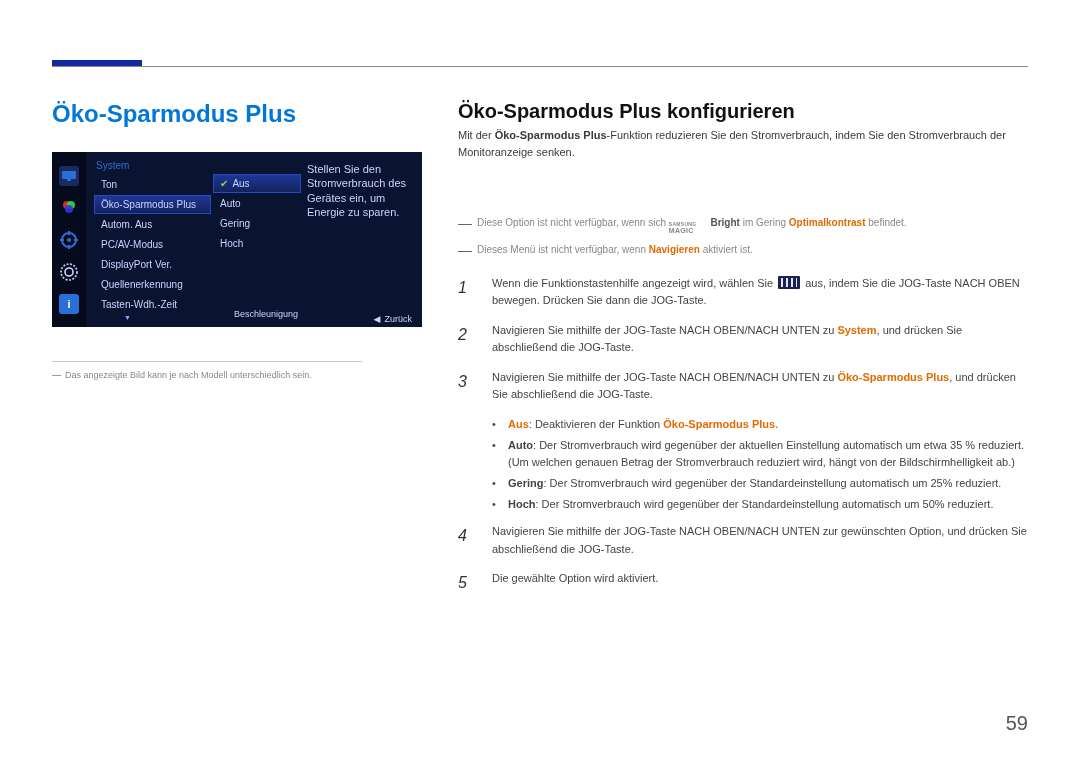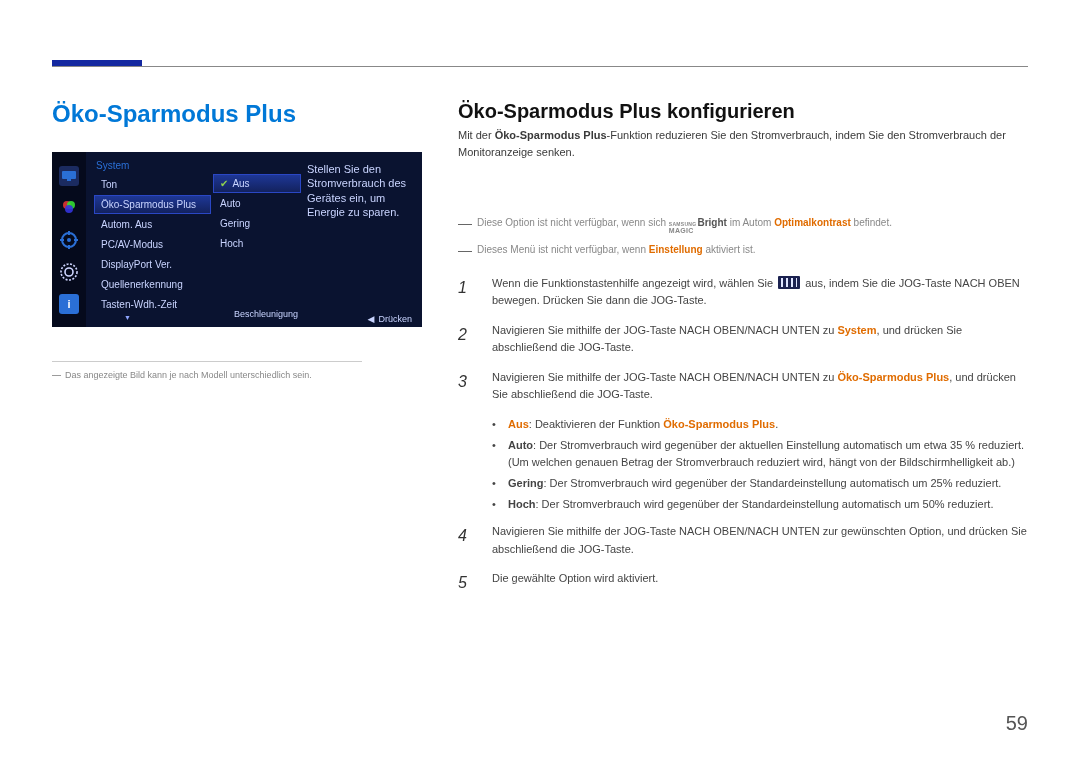--- a/index.html
+++ b/index.html
@@ -94,21 +94,21 @@
   .hr-thin { border:none; border-top:1px solid #ccc; margin:34px 0 8px 0; width:310px;}
   .caption { font-size:9px; color:#888; }
   .caption .dash { color:#666; margin-right:4px; }
 
   .intro { font-size:11px; line-height:1.5; margin-bottom:10px; }
   .intro b { font-weight:700; }
 
   .note-line { font-size:10px; color:#888; line-height:1.5; margin-bottom:3px; }
   .note-line .dash { font-size:14px; vertical-align:-2px; margin-right:5px; color:#666;}
   .note-line .orange { color:#e06c00; font-weight:700; }
-  .magic-wrap { display:inline-flex; align-items:baseline; gap:1px;margin-top:45px; }
+  .magic-wrap { display:inline-flex; align-items:baseline; gap:14px;margin-top:45px; }
   .magic { font-size:7px; letter-spacing:0.3px; font-weight:700; color:#888; }
   .magic .top { font-size:5px; display:block; line-height:0.8; }
   .bright { font-weight:700; color:#555; font-size:10px;}
 
   .steps { margin-top:14px; }
   .step { display:flex; gap:16px; font-size:11px; line-height:1.6; margin-bottom:12px; }
   .step .num { font-style:italic; font-size:16px; color:#333; width:18px; flex-shrink:0; }
   .step .txt { flex:1; color:#444; }
   .step .orange { color:#e06c00; font-weight:700; }
 
@@ -191,45 +191,45 @@
           </div>
           <div class="osd-sub-item">Auto</div>
           <div class="osd-sub-item">Gering</div>
           <div class="osd-sub-item">Hoch</div>
         </div>
         <div class="osd-desc">Stellen Sie den Stromverbrauch des Gerätes ein, um Energie zu sparen.</div>
       </div>
       <span class="down-caret">▼</span>
       <div class="osd-foot-left">Beschleunigung</div>
       <div class="osd-foot-right">
-        <span class="osd-arrow">◀</span><span>Drücken</span>
+        <span class="osd-arrow">◀</span><span>Zurück</span>
       </div>
     </div>
 
     <hr class="hr-thin">
     <div class="caption">
       <span class="dash">―</span><span>Das angezeigte Bild kann je nach Modell unterschiedlich sein.</span>
     </div>
   </div>
 
   <div class="right-col">
     <h2>Öko-Sparmodus Plus konfigurieren</h2>
 
     <p class="intro">
       <span>Mit der </span><b>Öko-Sparmodus Plus</b><span>-Funktion reduzieren Sie den Stromverbrauch, indem Sie den Stromverbrauch der Monitoranzeige senken.</span>
     </p>
 
     <div class="note-line">
       <span class="dash">―</span><span>Diese Option ist nicht verfügbar, wenn sich </span><span class="magic-wrap">
           <span class="magic"><span class="top">SAMSUNG</span><span>MAGIC</span></span>
           <span class="bright">Bright</span>
-        </span><span> im Autom </span><span class="orange">Optimalkontrast</span><span> befindet.</span>
+        </span><span> im Gering </span><span class="orange">Optimalkontrast</span><span> befindet.</span>
     </div>
     <div class="note-line">
-      <span class="dash">―</span><span>Dieses Menü ist nicht verfügbar, wenn </span><span class="orange">Einstellung</span><span> aktiviert ist.</span>
+      <span class="dash">―</span><span>Dieses Menü ist nicht verfügbar, wenn </span><span class="orange">Navigieren</span><span> aktiviert ist.</span>
     </div>
 
     <div class="steps">
       <div class="step">
         <div class="num">1</div>
         <div class="txt">
           <span>Wenn die Funktionstastenhilfe angezeigt wird, wählen Sie </span><span class="osd-inline-icon"></span><span> aus, indem Sie die JOG-Taste NACH OBEN bewegen. Drücken Sie dann die JOG-Taste.</span>
         </div>
       </div>
       <div class="step">

